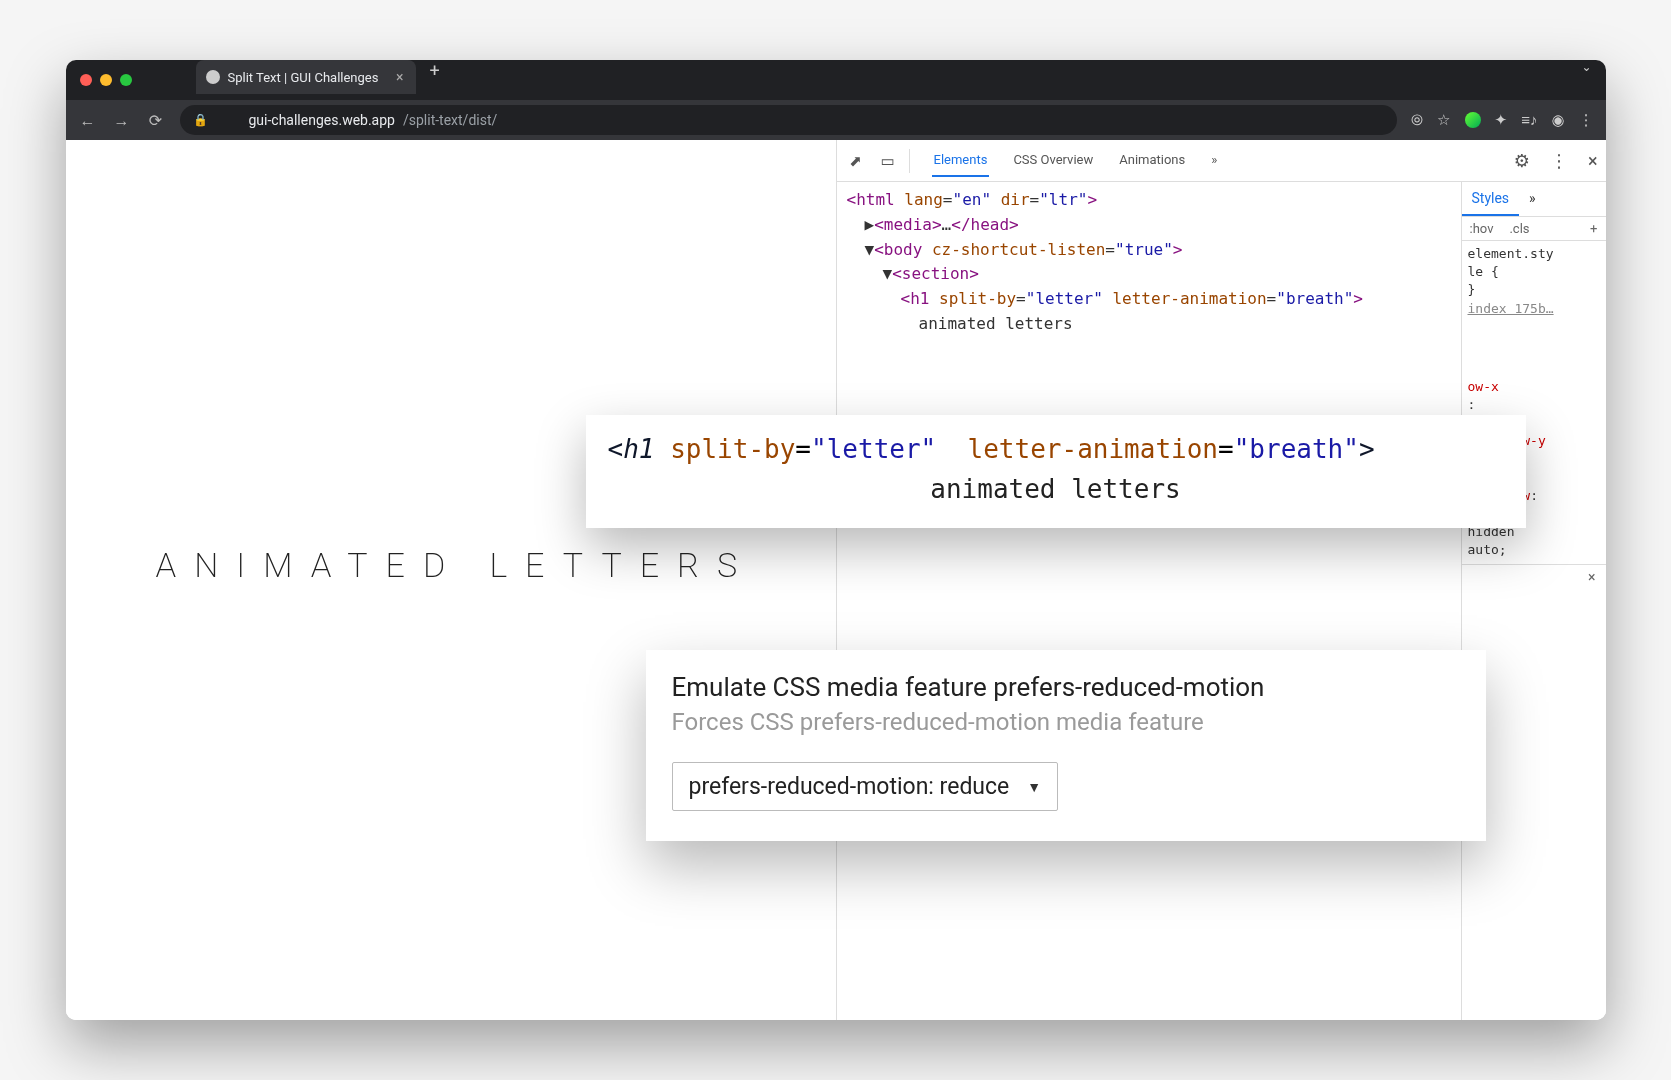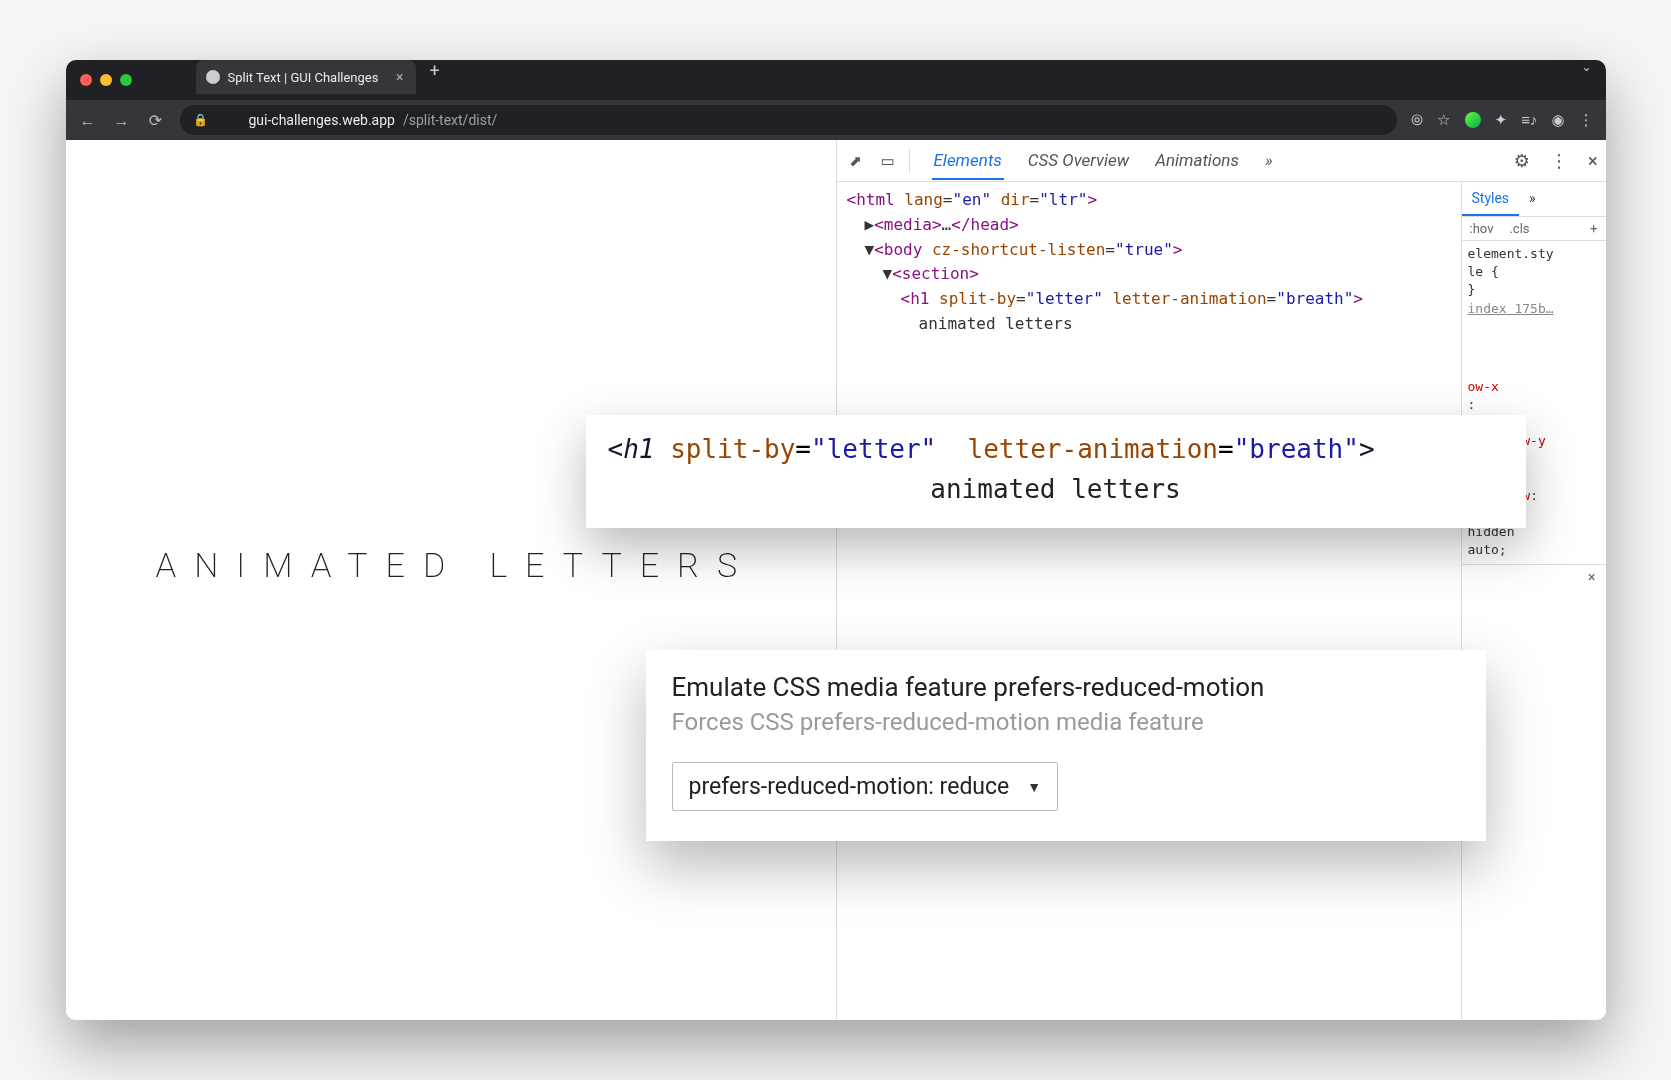--- a/index.html
+++ b/index.html
@@ -111,21 +111,21 @@
     background:#fff;
   }
   .dt-toolbar {
     height: 42px;
     border-bottom:1px solid #ddd;
     display:flex; align-items:center;
     padding: 0 8px;
     gap: 10px;
   }
   .dt-ico { width:22px; height:22px; display:flex; align-items:center; justify-content:center; cursor:pointer; color:#555; font-size:15px;}
-  .dt-tabs { display:flex; gap:22px; margin-left:12px; font-size:17px; color:#555;font-style:italic;}
+  .dt-tabs { display:flex; gap:22px; margin-left:12px; font-size:13px; color:#555;}
   .dt-tabs .dtab { padding: 8px 2px; cursor:pointer;}
   .dt-tabs .dtab.active { color:#1a73e8; border-bottom:2px solid #1a73e8;}
   .dt-toolbar .fill {flex:1;}
   .dt-toolbar .r { color:#555; font-size:18px; cursor:pointer; margin-left:10px;}
 
   .dt-body {
     flex:1;
     display:flex;
     min-height:0;
   }

